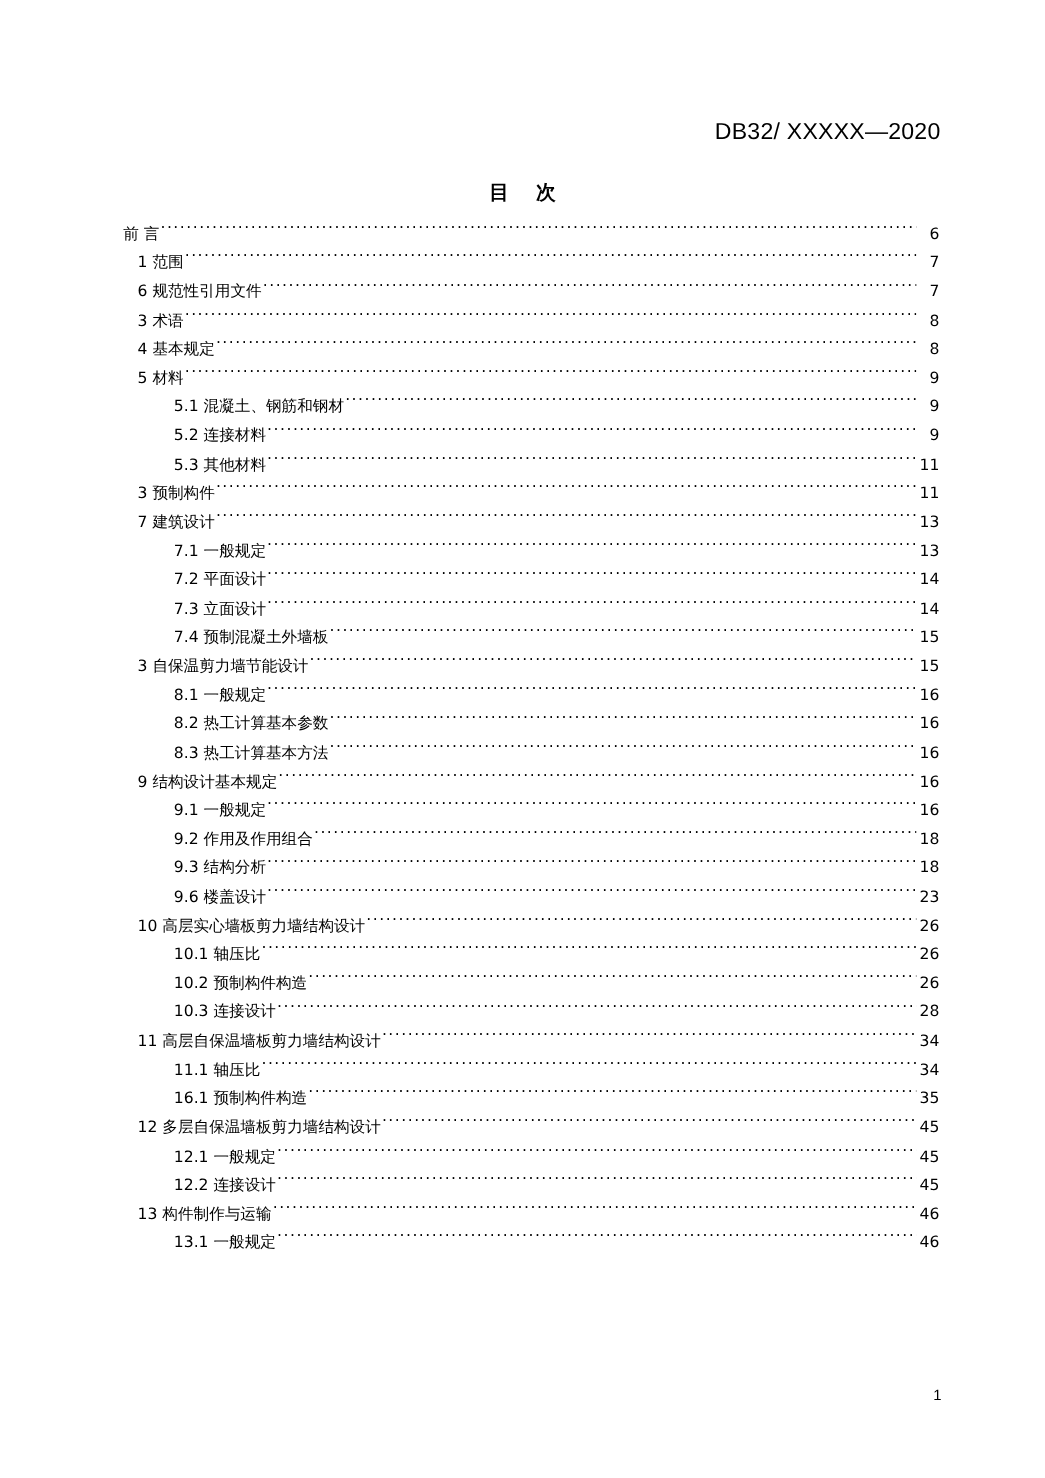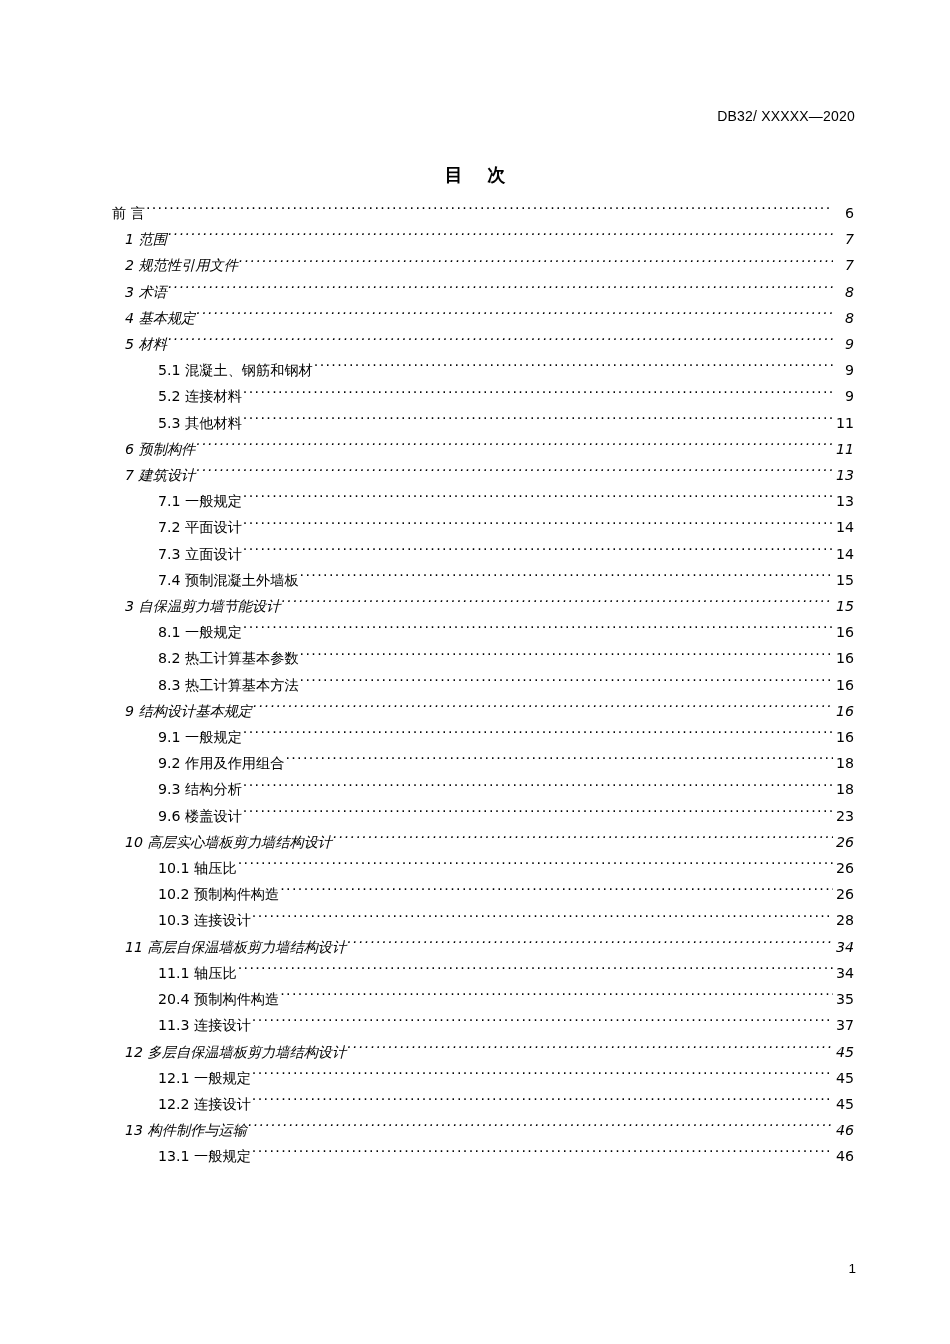--- a/index.html
+++ b/index.html
@@ -21,21 +21,21 @@
     width: 950px;
     height: 1344px;
     box-sizing: border-box;
     padding: 0;
   }
   .header {
     position: absolute;
     top: 108px;
     right: 95px;
     font-family: "Liberation Sans", sans-serif;
-    font-size: 14px;
+    font-size: 21px;
     letter-spacing: 0.2px;
     white-space: nowrap;
   }
   .doc-title {
     position: absolute;
     top: 163px;
     left: 0;
     width: 950px;
     text-align: center;
     font-family: Liberation Serif, serif;
@@ -79,21 +79,21 @@
     white-space: nowrap;
     color: #000;
   }
   .toc-row .pageno {
     flex: 0 0 auto;
     text-align: right;
     min-width: 20px;
   }
   
   .lvl-pre  { padding-left: 0px; }
-  .lvl-0    { padding-left: 13px; font-style: italic; }
+  .lvl-0    { padding-left: 13px; }
   .lvl-1    { padding-left: 46px; }
   .pre-label {
     letter-spacing: 0px;
   }
   .footer-pageno {
     position: absolute;
     bottom: 68px;
     right: 94px;
     font-family: "Liberation Sans", sans-serif;
     font-size: 13.5px;
@@ -113,21 +113,21 @@
         <span class="label pre-label">前      言</span>
         <span class="leader"></span>
         <span class="pageno">6</span>
       </div>
       <div class="toc-row lvl-0">
         <span class="label">1 范围</span>
         <span class="leader"></span>
         <span class="pageno">7</span>
       </div>
       <div class="toc-row lvl-0">
-        <span class="label">2 规范性引用文件</span>
+        <span class="label">6 规范性引用文件</span>
         <span class="leader"></span>
         <span class="pageno">7</span>
       </div>
       <div class="toc-row lvl-0">
         <span class="label">3 术语</span>
         <span class="leader"></span>
         <span class="pageno">8</span>
       </div>
       <div class="toc-row lvl-0">
         <span class="label">4 基本规定</span>
@@ -148,21 +148,21 @@
         <span class="label">5.2 连接材料</span>
         <span class="leader"></span>
         <span class="pageno">9</span>
       </div>
       <div class="toc-row lvl-1">
         <span class="label">5.3 其他材料</span>
         <span class="leader"></span>
         <span class="pageno">11</span>
       </div>
       <div class="toc-row lvl-0">
-        <span class="label">6 预制构件</span>
+        <span class="label">3 预制构件</span>
         <span class="leader"></span>
         <span class="pageno">11</span>
       </div>
       <div class="toc-row lvl-0">
         <span class="label">7 建筑设计</span>
         <span class="leader"></span>
         <span class="pageno">13</span>
       </div>
       <div class="toc-row lvl-1">
         <span class="label">7.1 一般规定</span>
@@ -253,29 +253,24 @@
         <span class="label">11 高层自保温墙板剪力墙结构设计</span>
         <span class="leader"></span>
         <span class="pageno">34</span>
       </div>
       <div class="toc-row lvl-1">
         <span class="label">11.1 轴压比</span>
         <span class="leader"></span>
         <span class="pageno">34</span>
       </div>
       <div class="toc-row lvl-1">
-        <span class="label">20.4 预制构件构造</span>
+        <span class="label">16.1 预制构件构造</span>
         <span class="leader"></span>
         <span class="pageno">35</span>
       </div>
-      <div class="toc-row lvl-1">
-        <span class="label">11.3 连接设计</span>
-        <span class="leader"></span>
-        <span class="pageno">37</span>
-      </div>
       <div class="toc-row lvl-0">
         <span class="label">12 多层自保温墙板剪力墙结构设计</span>
         <span class="leader"></span>
         <span class="pageno">45</span>
       </div>
       <div class="toc-row lvl-1">
         <span class="label">12.1 一般规定</span>
         <span class="leader"></span>
         <span class="pageno">45</span>
       </div>

